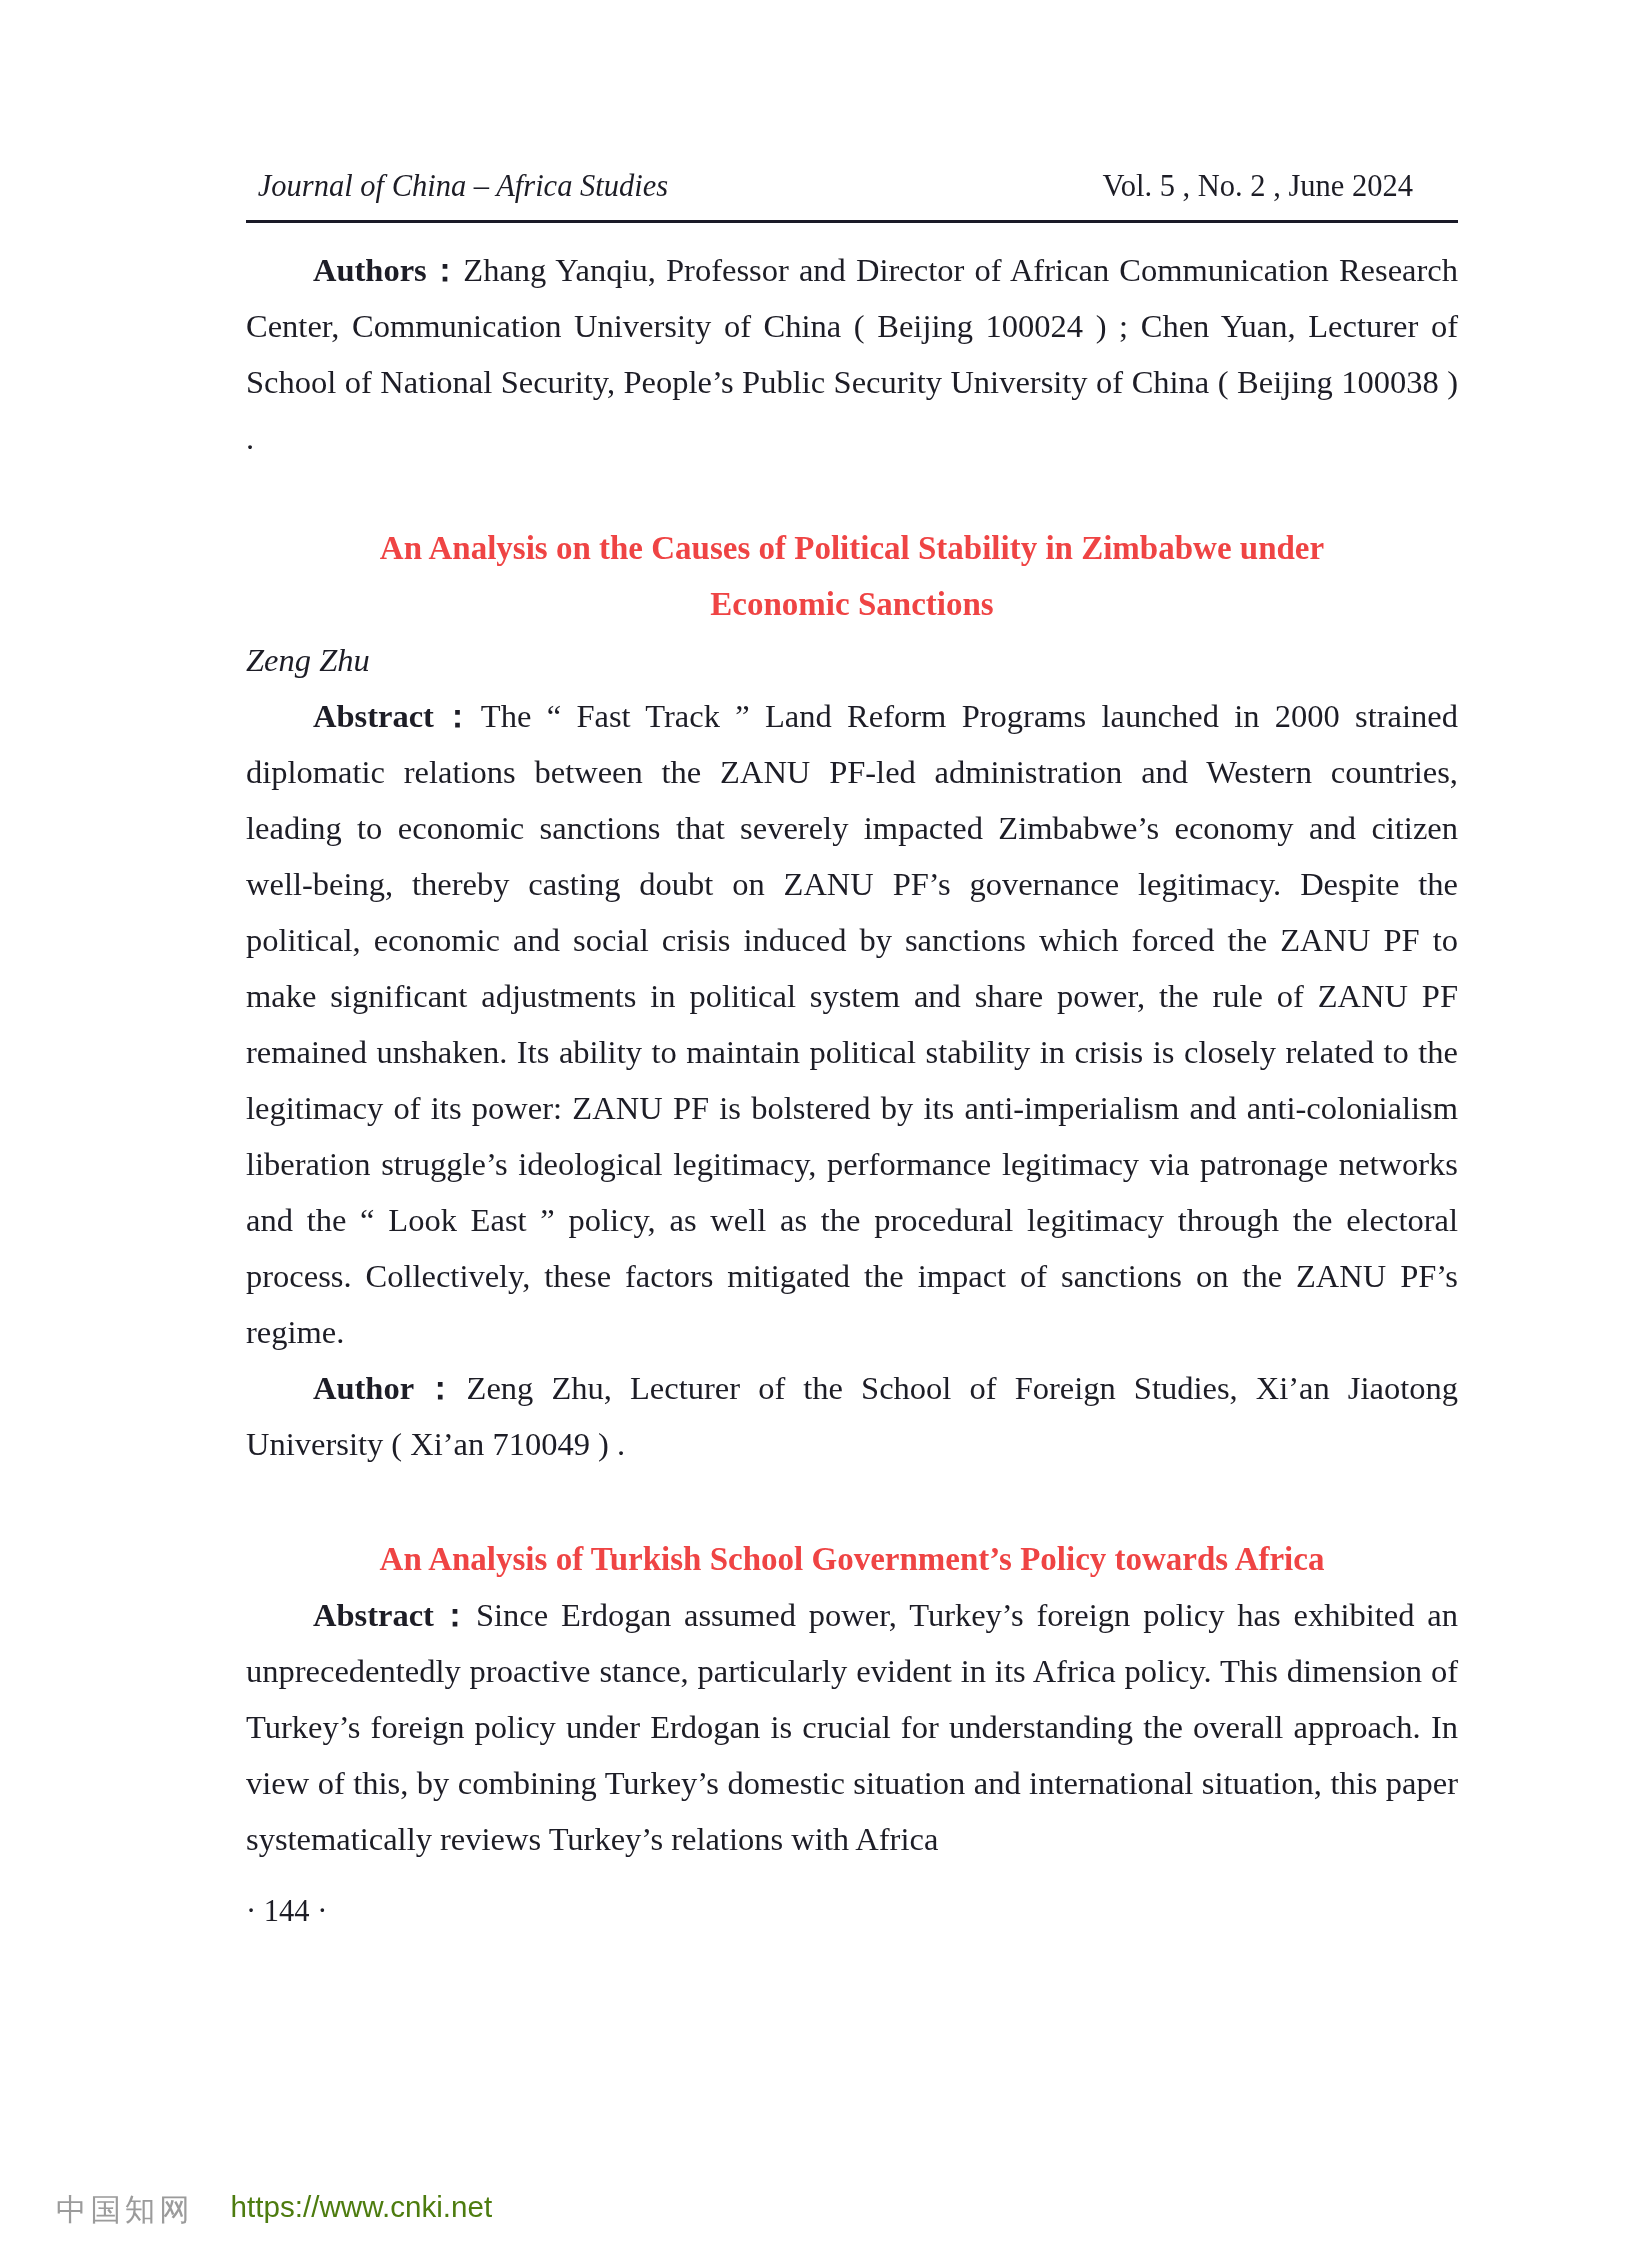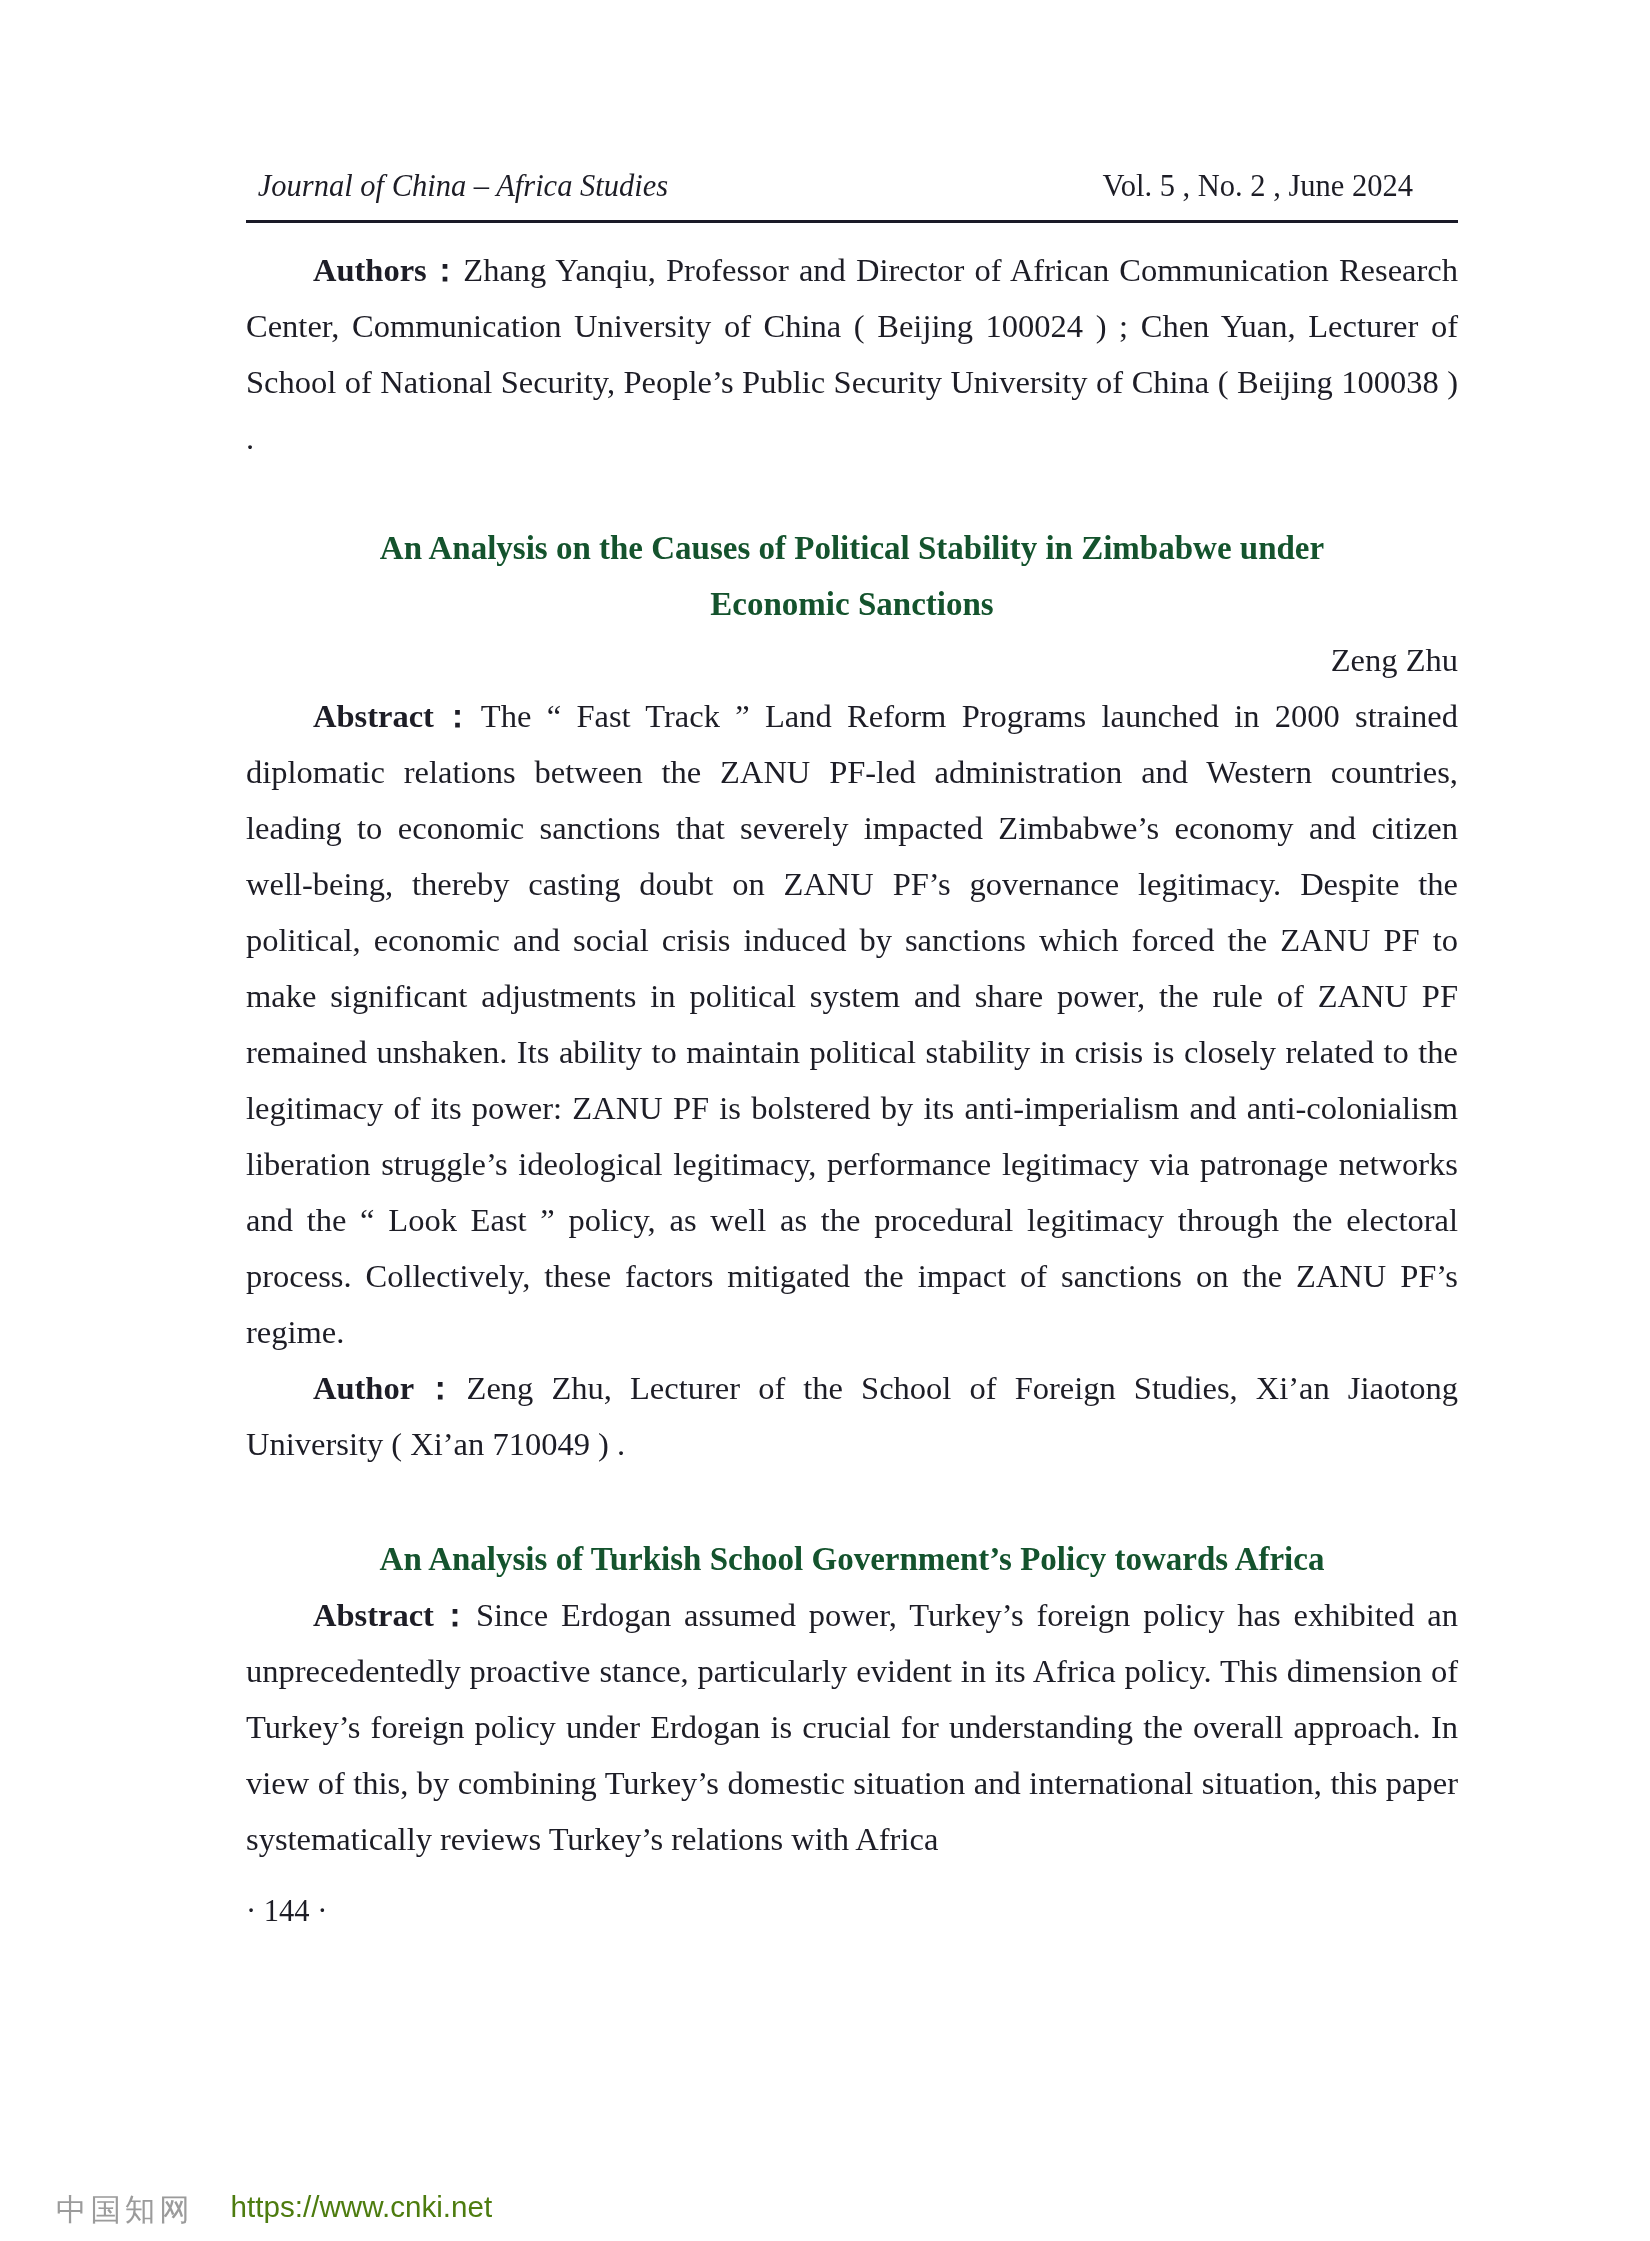--- a/index.html
+++ b/index.html
@@ -44,25 +44,26 @@
     margin: 0;
   }
   .authors-note { margin-top: 19.7px; }
   .label { font-weight: bold; }
   .article-title {
     margin-top: 54px;
     font-size: 33px;
     font-weight: bold;
     text-align: center;
     line-height: 56px;
-    color: #14532d;
+    color: #ef4444;
   }
   .byline {
+    font-style: italic;
     font-size: 32.5px;
-    text-align: right;
+    text-align: left;
     line-height: 56px;
   }
   .keywords-line {
     margin-top: 11.8px;
     white-space: nowrap;
   }
   .title-2 { margin-top: 59px; }
   .page-number {
     margin-top: 15.8px;
     font-size: 30.5px;

